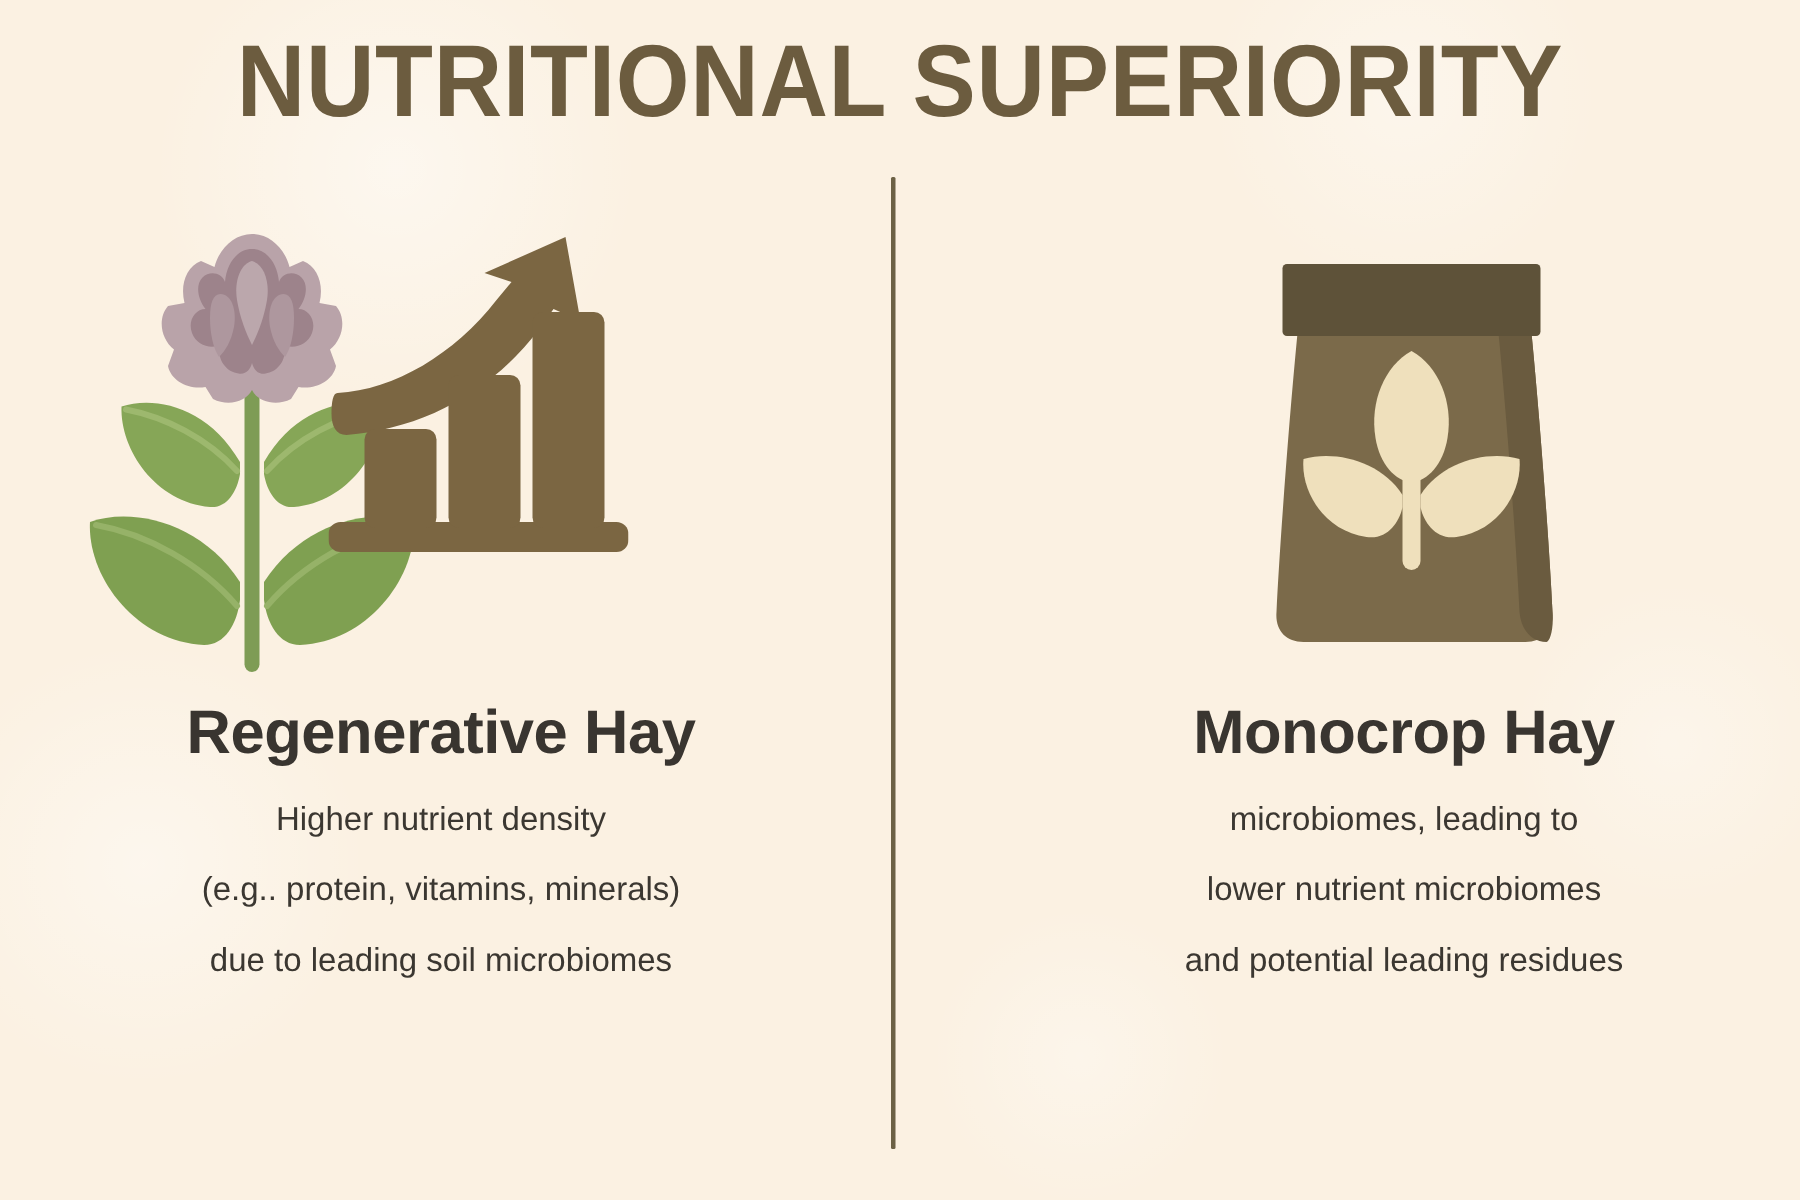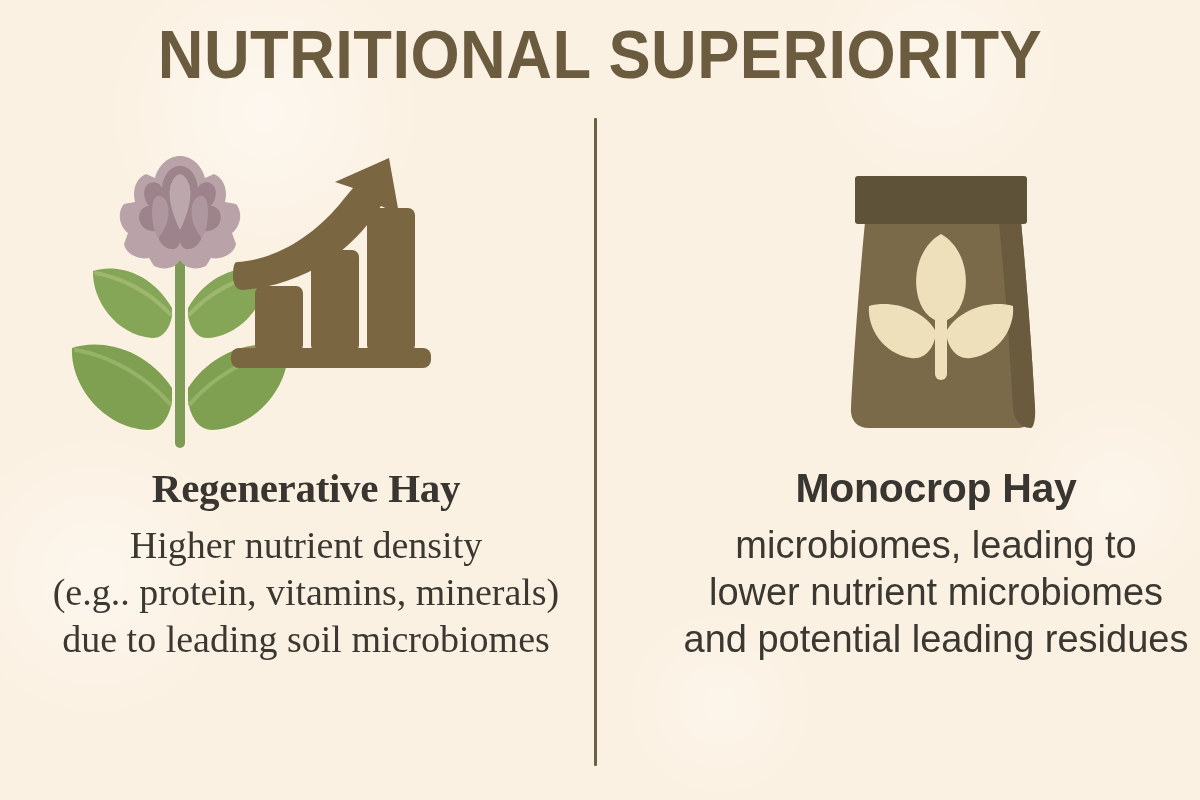--- a/index.html
+++ b/index.html
@@ -60,21 +60,21 @@
     border-radius: 1px;
   }
 
   
   .col {
     position: absolute;
     top: 130px;
     width: 560px;
     height: 640px;
   }
-  .col-left  { left: 26px; font-family: Liberation Serif, serif; }
+  .col-left  { left: 14px; }
   .col-right { left: 656px; }
 
   .art {
     position: relative;
     width: 560px;
     height: 320px;
   }
 
   .heading {
     margin-top: 12px;
@@ -82,21 +82,21 @@
     font-size: 41px;
     line-height: 52px;
     font-weight: 700;
     color: #393530;
     letter-spacing: -0.3px;
   }
 
   .body-text {
     margin-top: 8px;
     text-align: center;
-    font-size: 38px;
+    font-size: 22px;
     line-height: 47px;
     color: #3B3731;
   }
   .body-text .line {
     display: block;
     white-space: nowrap;
   }
 
   
   .plant {

